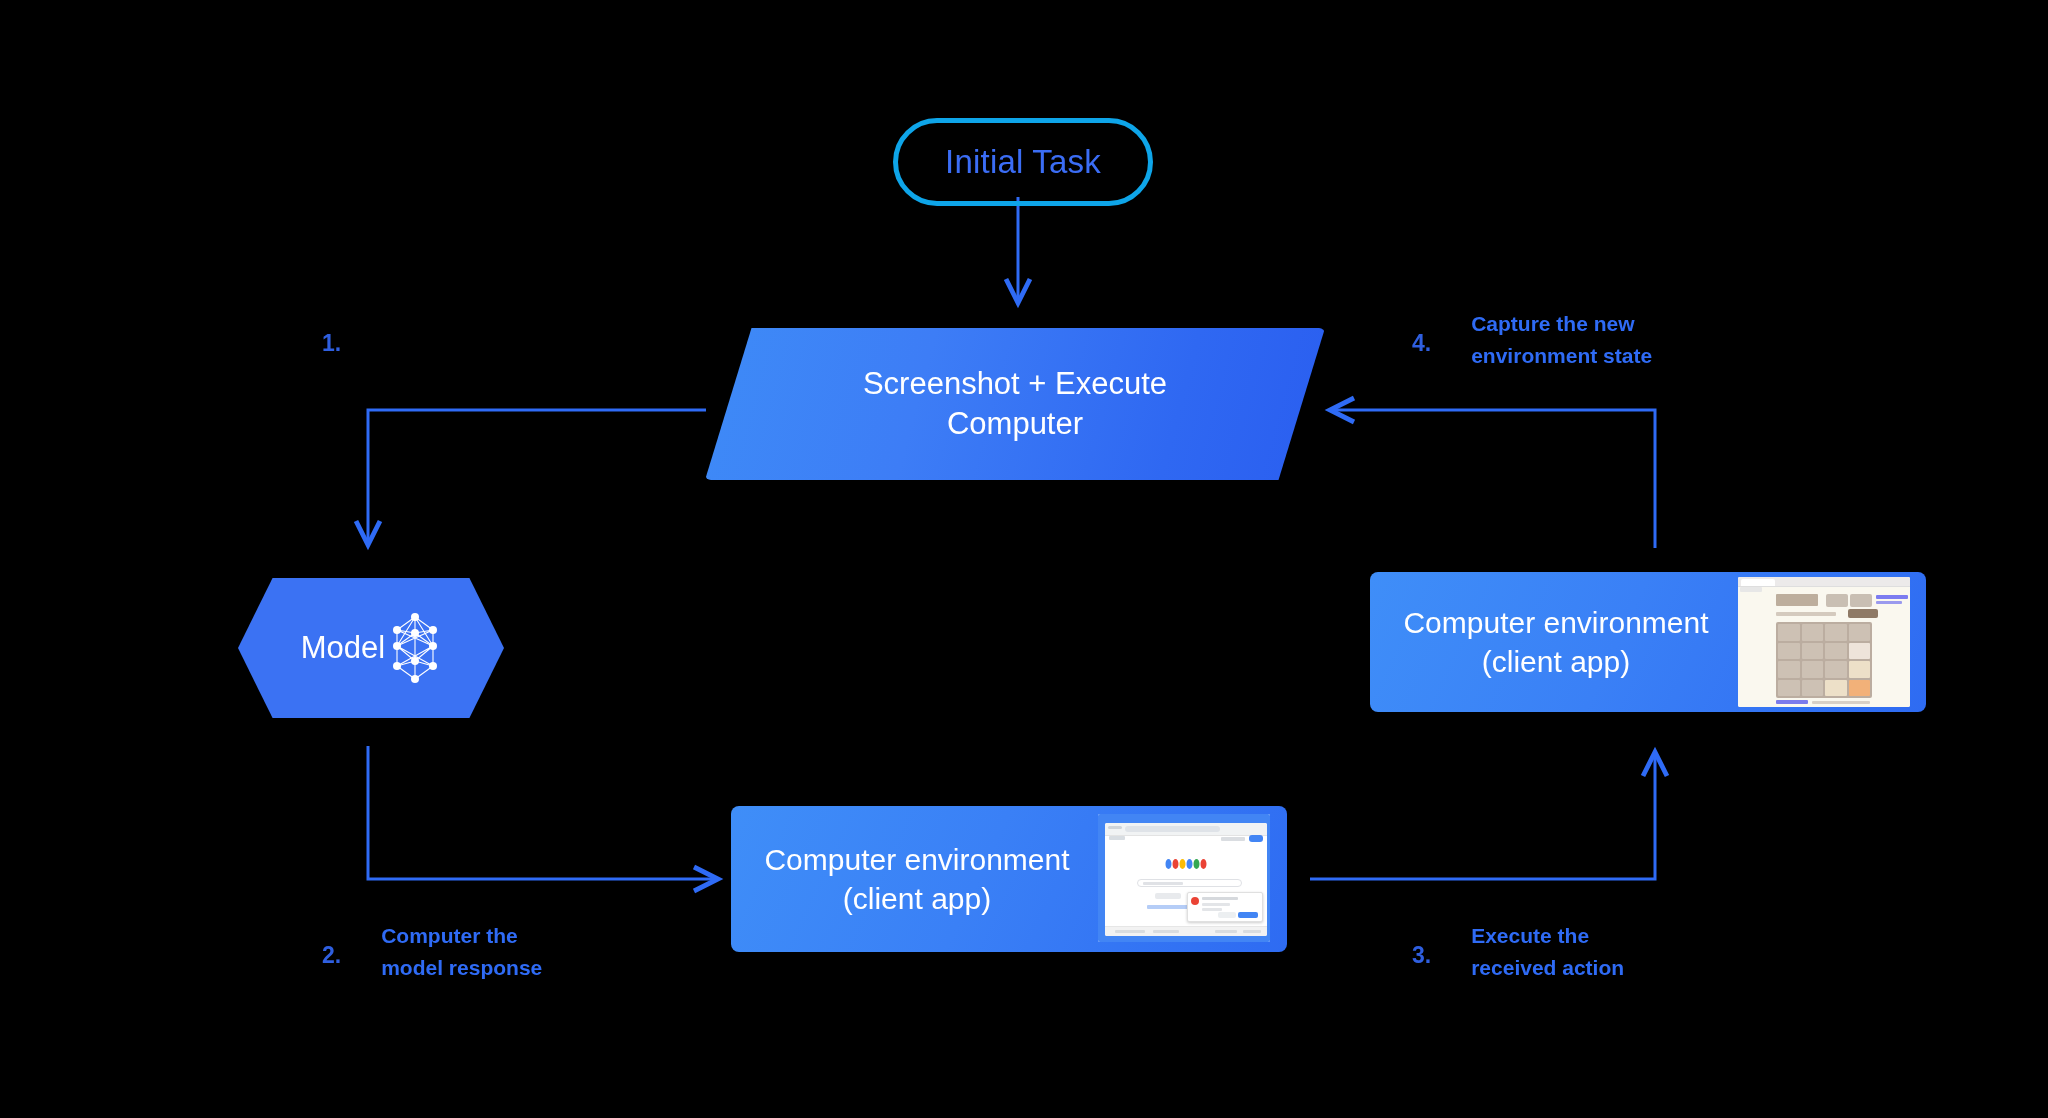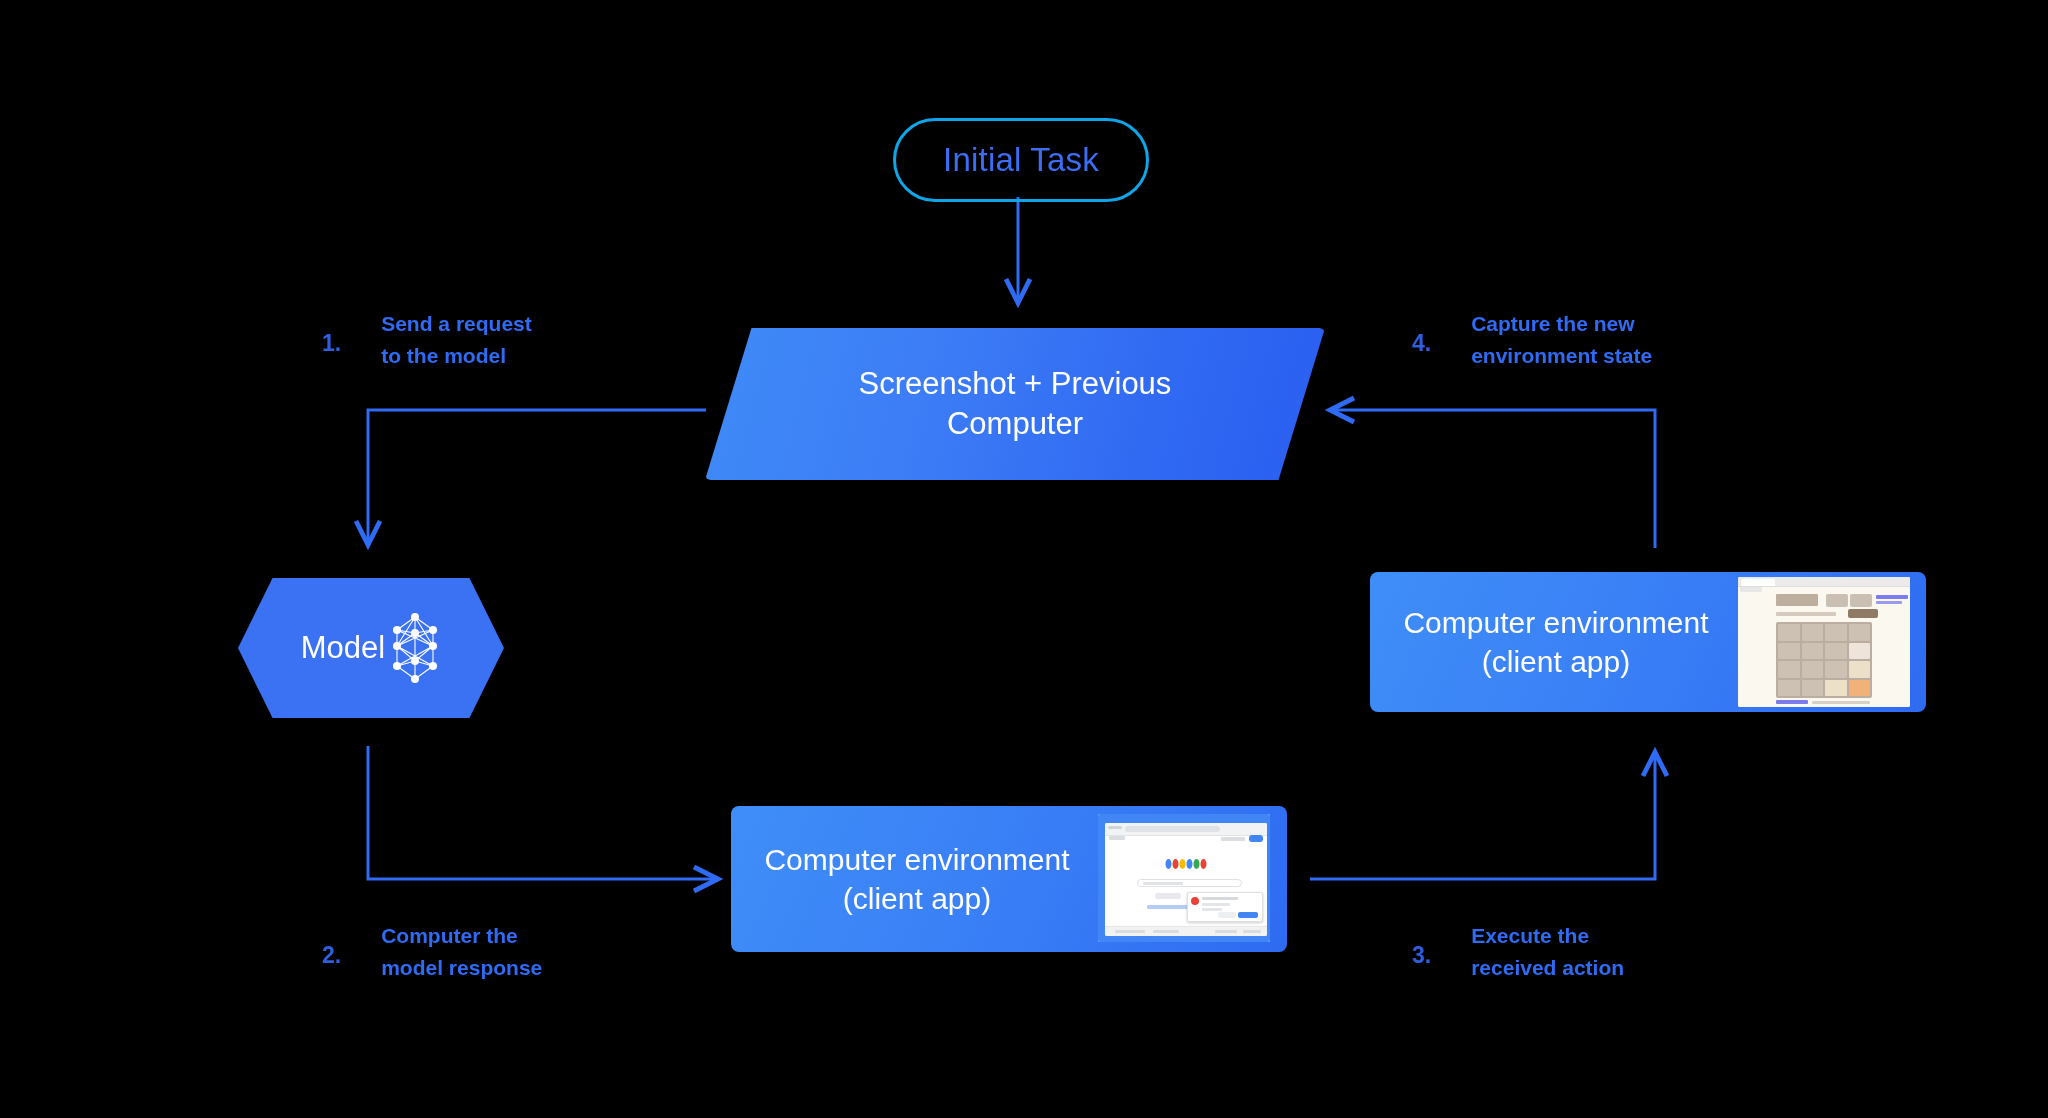--- a/index.html
+++ b/index.html
@@ -2,21 +2,21 @@
 <html><head>
 <meta charset="utf-8">
 <style>
   html,body{margin:0;padding:0;background:#000;}
   body{width:2048px;height:1118px;overflow:hidden;font-family:"Liberation Sans",sans-serif;}
   #stage{position:relative;width:2048px;height:1118px;background:#000;}
 
   
   .pill{
     position:absolute;left:893px;top:118px;width:250px;height:78px;
-    border:3px solid #0ea5e9;border-radius:44px;
+    border:5px solid #0ea5e9;border-radius:44px;
     display:flex;align-items:center;justify-content:center;
     color:#3b6df5;font-size:33px;letter-spacing:.2px;
   }
 
   
   .para-wrap{position:absolute;left:705px;top:328px;width:620px;height:152px;}
   .para{
     position:absolute;inset:0;
     background:linear-gradient(105deg,#3e8bf7 0%,#3d7df6 35%,#2f68f2 75%,#2a5ef0 100%);
     clip-path:polygon(7.5% 0%,100% 0%,92.5% 100%,0% 100%);
@@ -139,21 +139,21 @@
     </g>
   </svg>
 
   <div class="pill">
     <span>Initial Task</span>
   </div>
 
   <div class="para-wrap">
     <div class="para"></div>
     <div class="para-label">
-      <span>Screenshot + Previous</span>
+      <span>Screenshot + Execute</span>
       <span>Computer</span>
     </div>
   </div>
 
   <div class="hex-wrap">
     <div class="hex"></div>
     <div class="hex-inner">
       <span>Model</span>
       <svg class="nn-icon" viewBox="0 0 52 74">
         <g stroke="#ffffff" stroke-width="1.1" fill="none">
@@ -261,22 +261,20 @@
         <div class="fl" style="left:10px;width:30px;"></div>
         <div class="fl" style="left:48px;width:26px;"></div>
         <div class="fl" style="right:30px;width:22px;"></div>
         <div class="fl" style="right:6px;width:18px;"></div>
       </div>
     </div>
   </div>
 
   <div class="step s1">
     <span class="step-num">1.</span>
-    <span class="step-txt">Send a request
-to the model</span>
   </div>
   <div class="step s2">
     <span class="step-num">2.</span>
     <span class="step-txt">Computer the
 model response</span>
   </div>
   <div class="step s3">
     <span class="step-num">3.</span>
     <span class="step-txt">Execute the
 received action</span>

